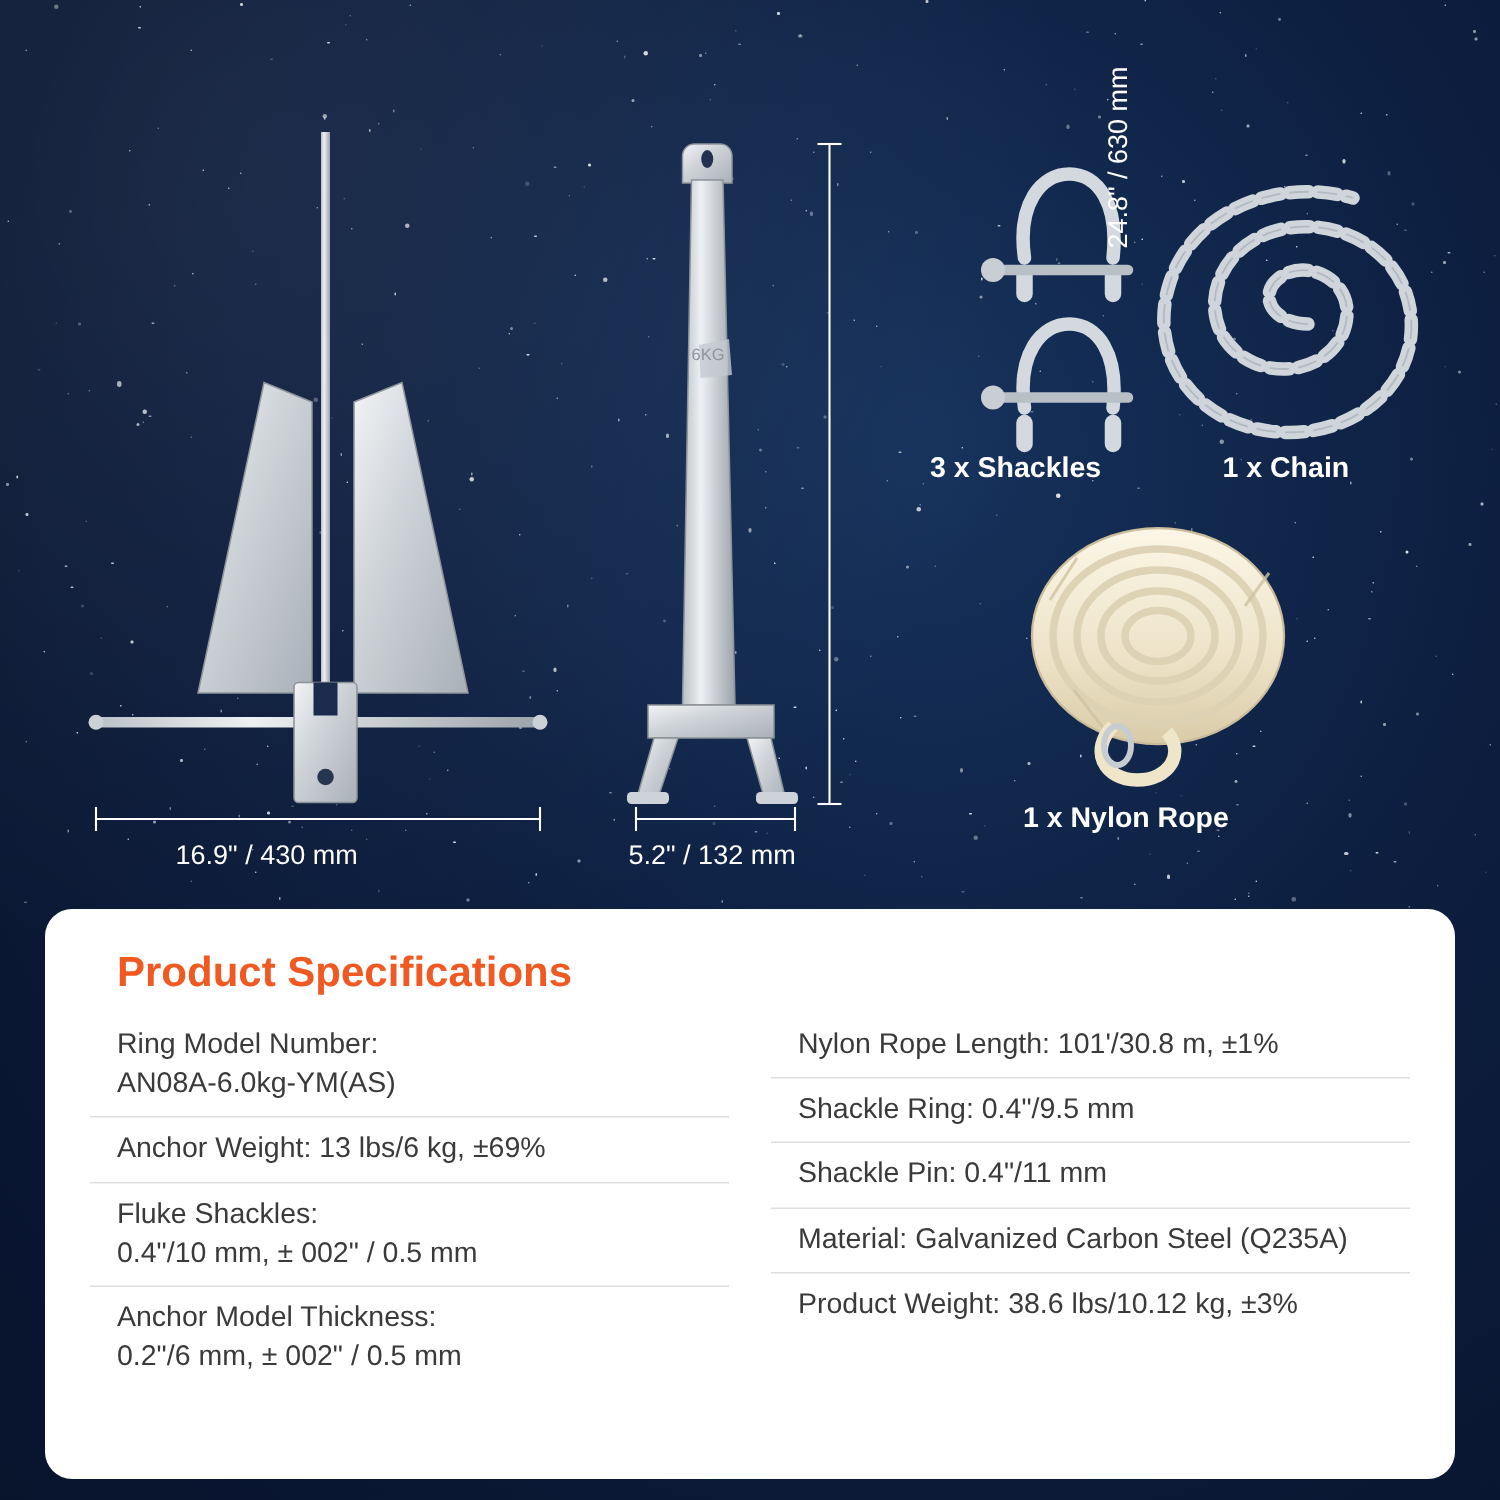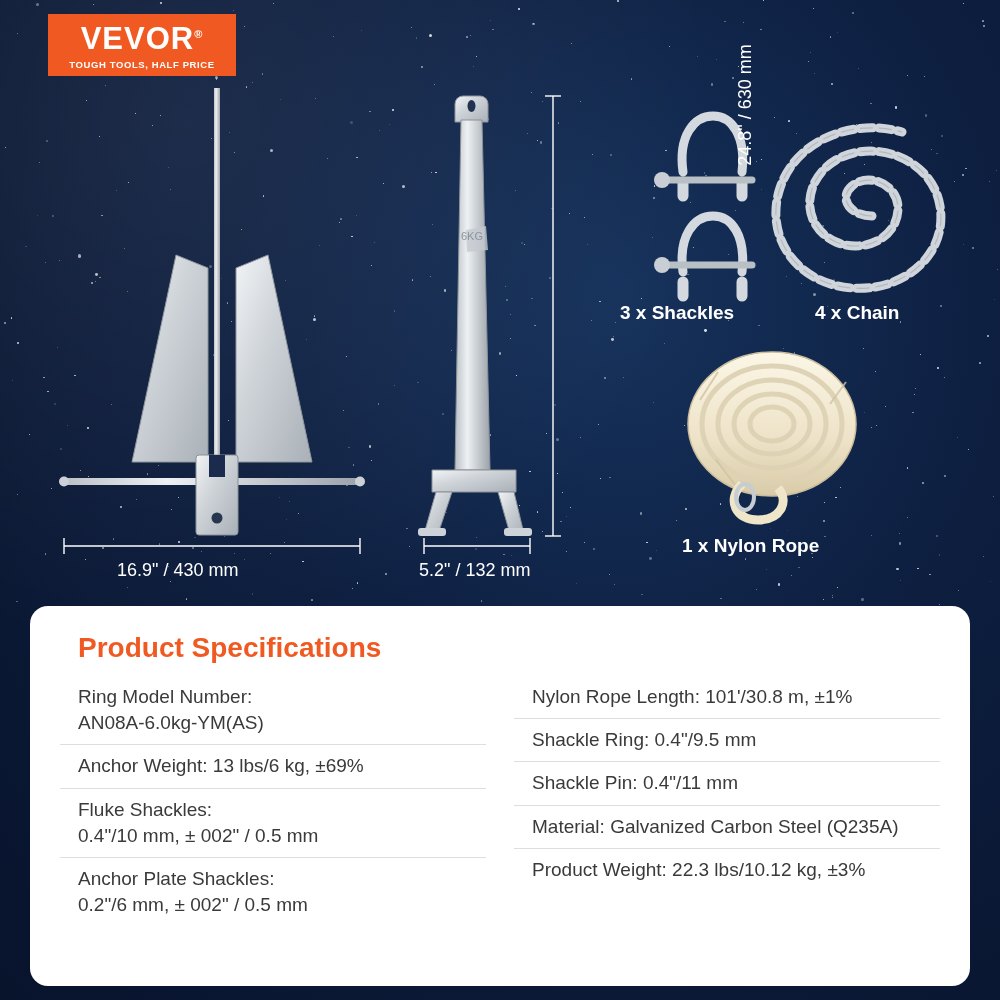--- a/index.html
+++ b/index.html
@@ -513,24 +513,20 @@
       <span class="star" style="left:687.1px;top:273.6px;width:1.6px;height:1.6px;opacity:0.38"></span>
       <span class="star" style="left:221.4px;top:277.6px;width:1.1px;height:1.1px;opacity:0.18"></span>
       <span class="star" style="left:421.1px;top:66.1px;width:2.2px;height:2.2px;opacity:0.58"></span>
       <span class="star" style="left:592.9px;top:548.2px;width:1.8px;height:1.8px;opacity:0.36"></span>
       <span class="star" style="left:226.8px;top:302.2px;width:1.6px;height:1.6px;opacity:0.53"></span>
       <span class="star" style="left:944.0px;top:475.0px;width:1.7px;height:1.7px;opacity:0.45"></span>
       <span class="star" style="left:584.3px;top:542.1px;width:1.1px;height:1.1px;opacity:0.70"></span>
       <span class="star" style="left:898.6px;top:533.3px;width:1.0px;height:1.0px;opacity:0.42"></span>
     </div>
 
-  <div class="logo">
-    <div class="brand"><span>VEVOR</span><sup>®</sup></div>
-    <div class="tag">TOUGH TOOLS, HALF PRICE</div>
-  </div>
 
   <div class="prod-area">
 
     <svg class="art" viewBox="0 0 1000 610">
       <defs>
         <linearGradient id="metal" x1="0" y1="0" x2="1" y2="1">
           <stop offset="0%" stop-color="#f2f4f6"></stop>
           <stop offset="40%" stop-color="#cfd4d9"></stop>
           <stop offset="100%" stop-color="#a9b0b7"></stop>
         </linearGradient>
@@ -632,57 +628,57 @@
         <path d="M742,484 C726,500 736,520 758,520 C780,520 790,502 778,488" fill="none" stroke="#efe5c9" stroke-width="9"></path>
         <ellipse cx="745" cy="497" rx="9" ry="13" fill="none" stroke="#c5ccd2" stroke-width="4"></ellipse>
       </g>
     </svg>
 
     <div class="dimlabel dim-h1">16.9" / 430 mm</div>
     <div class="dimlabel dim-h2">5.2" / 132 mm</div>
     <div class="dimlabel dim-v1">24.8" / 630 mm</div>
 
     <div class="acc-label acc-shackles">3 x Shackles</div>
-    <div class="acc-label acc-chain">4 x Chain</div>
+    <div class="acc-label acc-chain">1 x Chain</div>
     <div class="acc-label acc-rope">1 x Nylon Rope</div>
   </div>
 
   <div class="spec-card">
     <div class="spec-title">Product Specifications</div>
     <div class="spec-cols">
       <div class="spec-col">
         <div class="spec-row">
           <span class="l2">Ring Model Number:</span>
           <span class="l2">AN08A-6.0kg-YM(AS)</span>
         </div>
         <div class="spec-row">
           <span class="l2">Anchor Weight: 13 lbs/6 kg, ±69%</span>
         </div>
         <div class="spec-row">
           <span class="l2">Fluke Shackles:</span>
           <span class="l2">0.4"/10 mm, ± 002" / 0.5 mm</span>
         </div>
         <div class="spec-row">
-          <span class="l2">Anchor Plate Shackles:</span>
+          <span class="l2">Anchor Model Thickness:</span>
           <span class="l2">0.2"/6 mm, ± 002" / 0.5 mm</span>
         </div>
       </div>
       <div class="spec-col">
         <div class="spec-row">
           <span class="l2">Nylon Rope Length: 101'/30.8 m, ±1%</span>
         </div>
         <div class="spec-row">
           <span class="l2">Shackle Ring: 0.4"/9.5 mm</span>
         </div>
         <div class="spec-row">
           <span class="l2">Shackle Pin: 0.4"/11 mm</span>
         </div>
         <div class="spec-row">
           <span class="l2">Material: Galvanized Carbon Steel (Q235A)</span>
         </div>
         <div class="spec-row">
-          <span class="l2">Product Weight: 22.3 lbs/10.12 kg, ±3%</span>
+          <span class="l2">Product Weight: 38.6 lbs/10.12 kg, ±3%</span>
         </div>
       </div>
     </div>
   </div>
 
 </div>
 
 </body></html>

